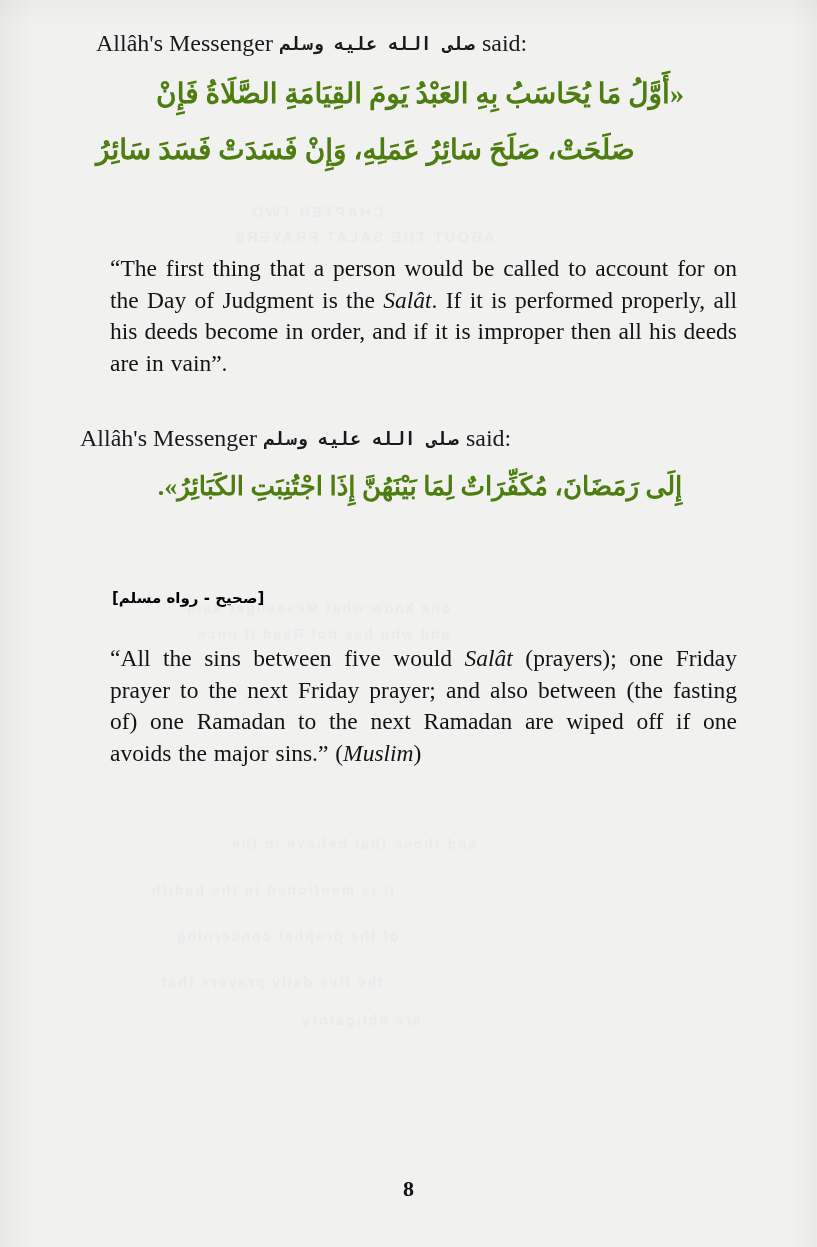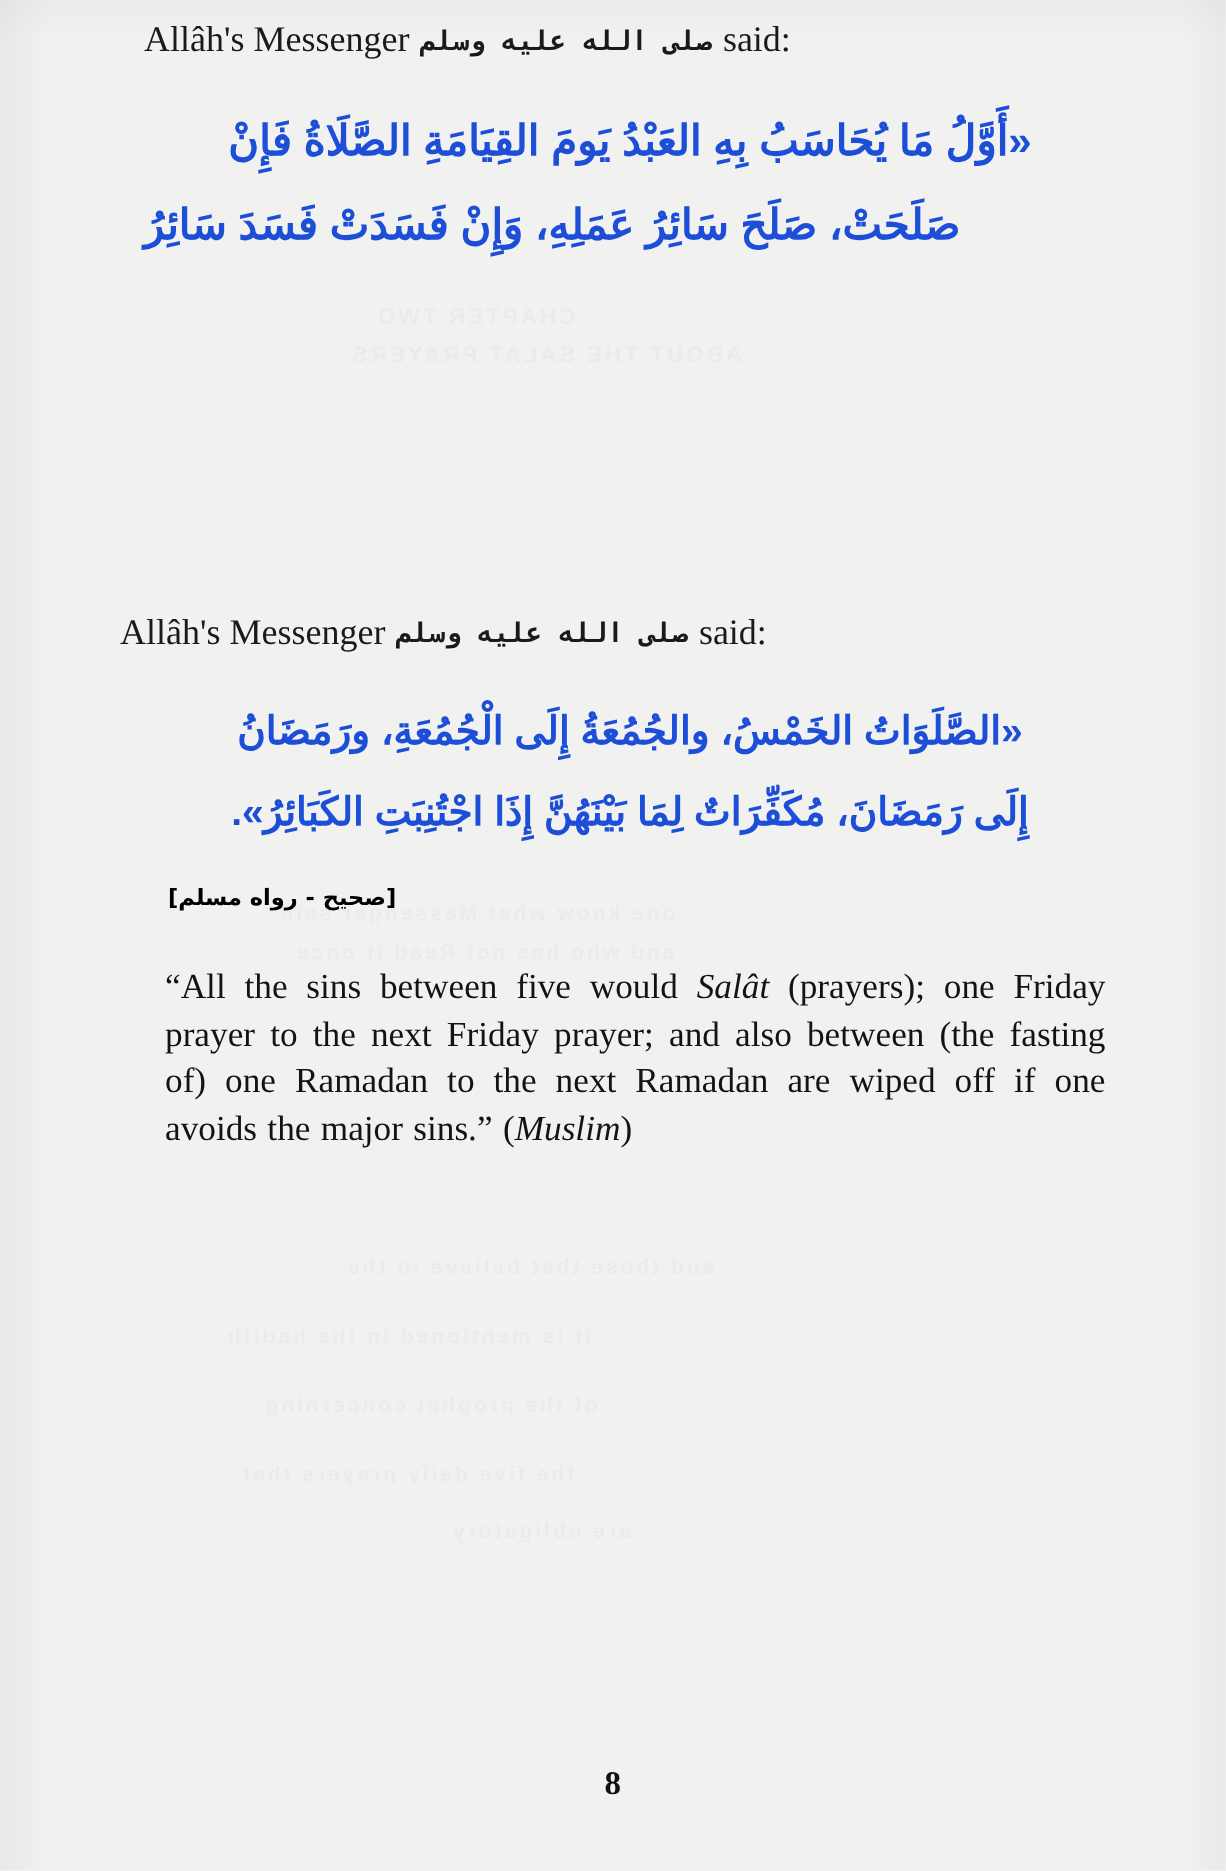--- a/index.html
+++ b/index.html
@@ -56,37 +56,38 @@
 
   
   .intro-line {
     position: absolute;
     font-size: 24px;
     line-height: 1.1;
     white-space: nowrap;
     display: flex;
     align-items: baseline;
     gap: 7px;
+    margin-top: 16px;
   }
   .intro-line .honorific {
     font-family: Liberation Mono, monospace;
     font-size: 18px;
     font-weight: 700;
     position: relative;
     top: -1px;
     letter-spacing: 0px;
   }
 
   .arabic-block {
     position: absolute;
     direction: rtl;
     text-align: center;
-    font-family: Liberation Sans, sans-serif;
+    font-family: Liberation Serif, serif;
     font-weight: 700;
-    color: #1d4ed8;
+    color: #4d7c0f;
   }
   .arabic-line {
     white-space: nowrap;
     display: block;
   }
 
   .arabic-block.hadith-one {
     left: 96px;
     top: 66px;
     width: 648px;
@@ -166,29 +167,31 @@
     <span>Allâh's Messenger</span>
     <span class="honorific">صلى الله عليه وسلم</span>
     <span>said:</span>
   </div>
 
   <div class="arabic-block hadith-one">
     <span class="arabic-line l1">«أَوَّلُ مَا يُحَاسَبُ بِهِ العَبْدُ يَومَ القِيَامَةِ الصَّلَاةُ فَإِنْ</span>
     <span class="arabic-line l2">صَلَحَتْ، صَلَحَ سَائِرُ عَمَلِهِ، وَإِنْ فَسَدَتْ فَسَدَ سَائِرُ</span>
   </div>
 
+  <div class="translation" style="top:253px;">
+    <span>“The first thing that a person would be  called to account  for on the Day of Judgment is the </span><i>Salât</i><span>. If it is performed properly, all his deeds become in order, and if it is improper then all his deeds are in vain”.</span>
+  </div>
 
   <div class="intro-line" style="left:80px; top:409px;">
     <span>Allâh's Messenger</span>
     <span class="honorific">صلى الله عليه وسلم</span>
     <span>said:</span>
   </div>
 
   <div class="arabic-block hadith-two">
-    <span class="arabic-line">«الصَّلَوَاتُ الخَمْسُ، والجُمُعَةُ إِلَى الْجُمُعَةِ، ورَمَضَانُ</span>
     <span class="arabic-line">إِلَى رَمَضَانَ، مُكَفِّرَاتٌ لِمَا بَيْنَهُنَّ إِذَا اجْتُنِبَتِ الكَبَائِرُ».</span>
   </div>
 
   <div class="attribution">[صحيح - رواه مسلم]</div>
 
   <div class="translation" style="top:643px;">
     <span>“All  the  sins between five would </span><i>Salât</i><span> (prayers); one Friday prayer to the next Friday prayer; and also between (the fasting of) one Ramadan  to the next Ramadan   are wiped off if one avoids the major sins.” (</span><i>Muslim</i><span>)</span>
   </div>
 
   <div class="page-number">8</div>

